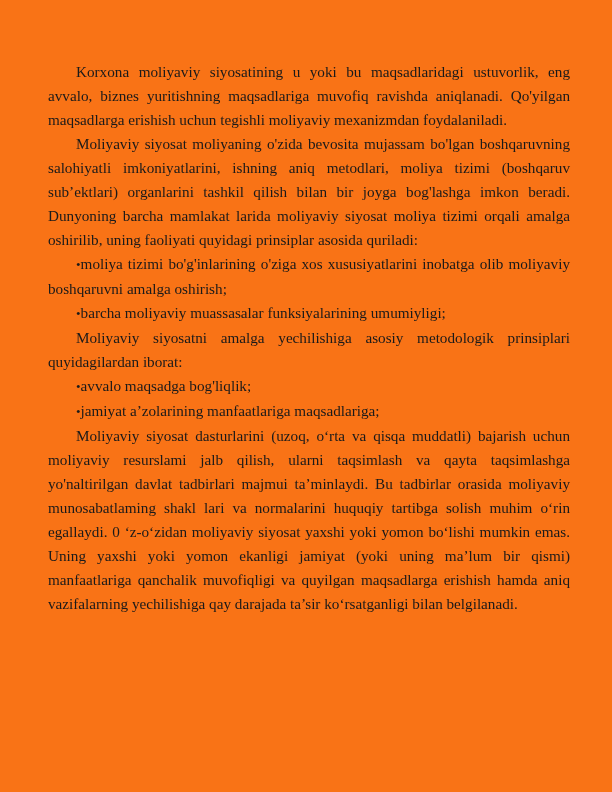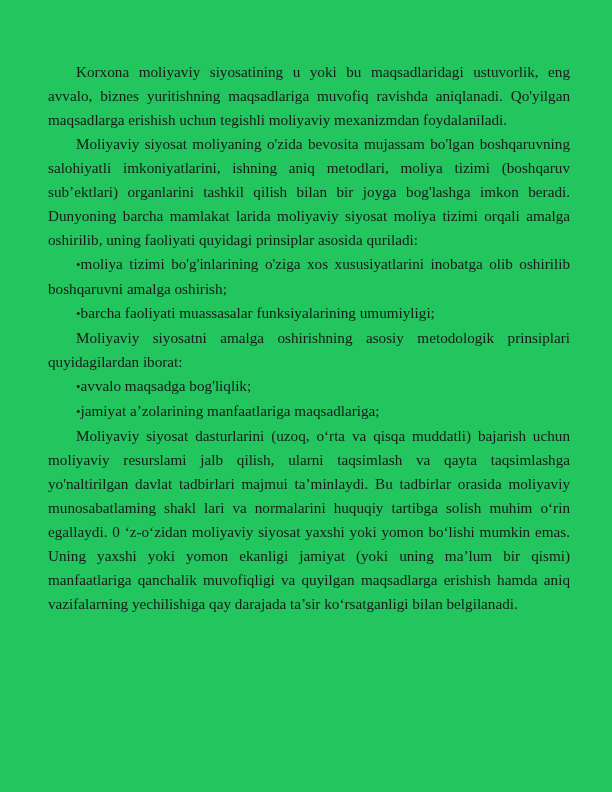--- a/index.html
+++ b/index.html
@@ -57,33 +57,33 @@
   }
   li.bullet .btext {
     font-size: 15.2px;
   }
   
   .para:last-line, .bullet:last-line { text-align: left; }
 </style>
 </head>
 <body style="background: rgb(255, 255, 255);">
 
-<div class="page" style="background: #22c55e; color: rgb(26, 26, 26);">
+<div class="page" style="background: #f97316; color: rgb(26, 26, 26);">
   <div class="doc-body">
 
     <p class="para">Korxona moliyaviy siyosatining u yoki bu maqsadlaridagi ustuvorlik, eng avvalo, biznes yuritishning maqsadlariga muvofiq ravishda aniqlanadi. Qo'yilgan maqsadlarga erishish uchun tegishli moliyaviy mexanizmdan foydalaniladi.</p>
 
     <p class="para">Moliyaviy siyosat moliyaning o'zida bevosita mujassam bo'lgan boshqaruvning salohiyatli imkoniyatlarini, ishning aniq metodlari, moliya tizimi (boshqaruv sub’ektlari) organlarini tashkil qilish bilan bir joyga bog'lashga imkon beradi. Dunyoning barcha mamlakat larida moliyaviy siyosat moliya tizimi orqali amalga oshirilib, uning faoliyati quyidagi prinsiplar asosida quriladi:</p>
 
     <ul class="bullets">
-      <li class="bullet"><span class="dot">•</span><span class="btext">moliya tizimi bo'g'inlarining o'ziga xos xususiyatlarini inobatga olib oshirilib boshqaruvni amalga oshirish;</span></li>
-      <li class="bullet"><span class="dot">•</span><span class="btext">barcha faoliyati muassasalar funksiyalarining umumiyligi;</span></li>
+      <li class="bullet"><span class="dot">•</span><span class="btext">moliya tizimi bo'g'inlarining o'ziga xos xususiyatlarini inobatga olib moliyaviy boshqaruvni amalga oshirish;</span></li>
+      <li class="bullet"><span class="dot">•</span><span class="btext">barcha moliyaviy muassasalar funksiyalarining umumiyligi;</span></li>
     </ul>
 
-    <p class="para">Moliyaviy siyosatni amalga oshirishning asosiy metodologik prinsiplari quyidagilardan iborat:</p>
+    <p class="para">Moliyaviy siyosatni amalga yechilishiga asosiy metodologik prinsiplari quyidagilardan iborat:</p>
 
     <ul class="bullets">
       <li class="bullet"><span class="dot">•</span><span class="btext">avvalo maqsadga bog'liqlik;</span></li>
       <li class="bullet"><span class="dot">•</span><span class="btext">jamiyat a’zolarining manfaatlariga maqsadlariga;</span></li>
     </ul>
 
     <p class="para">Moliyaviy siyosat dasturlarini (uzoq, o‘rta va qisqa muddatli) bajarish uchun moliyaviy resurslami jalb qilish, ularni taqsimlash va qayta taqsimlashga yo'naltirilgan davlat tadbirlari majmui ta’minlaydi. Bu tadbirlar orasida moliyaviy munosabatlaming shakl lari va normalarini huquqiy tartibga solish muhim o‘rin egallaydi. 0 ‘z-o‘zidan moliyaviy siyosat yaxshi yoki yomon bo‘lishi mumkin emas. Uning yaxshi yoki yomon ekanligi jamiyat (yoki uning ma’lum bir qismi) manfaatlariga qanchalik muvofiqligi va quyilgan maqsadlarga erishish hamda aniq vazifalarning yechilishiga qay darajada ta’sir ko‘rsatganligi bilan belgilanadi.</p>
 
   </div>
 </div>

